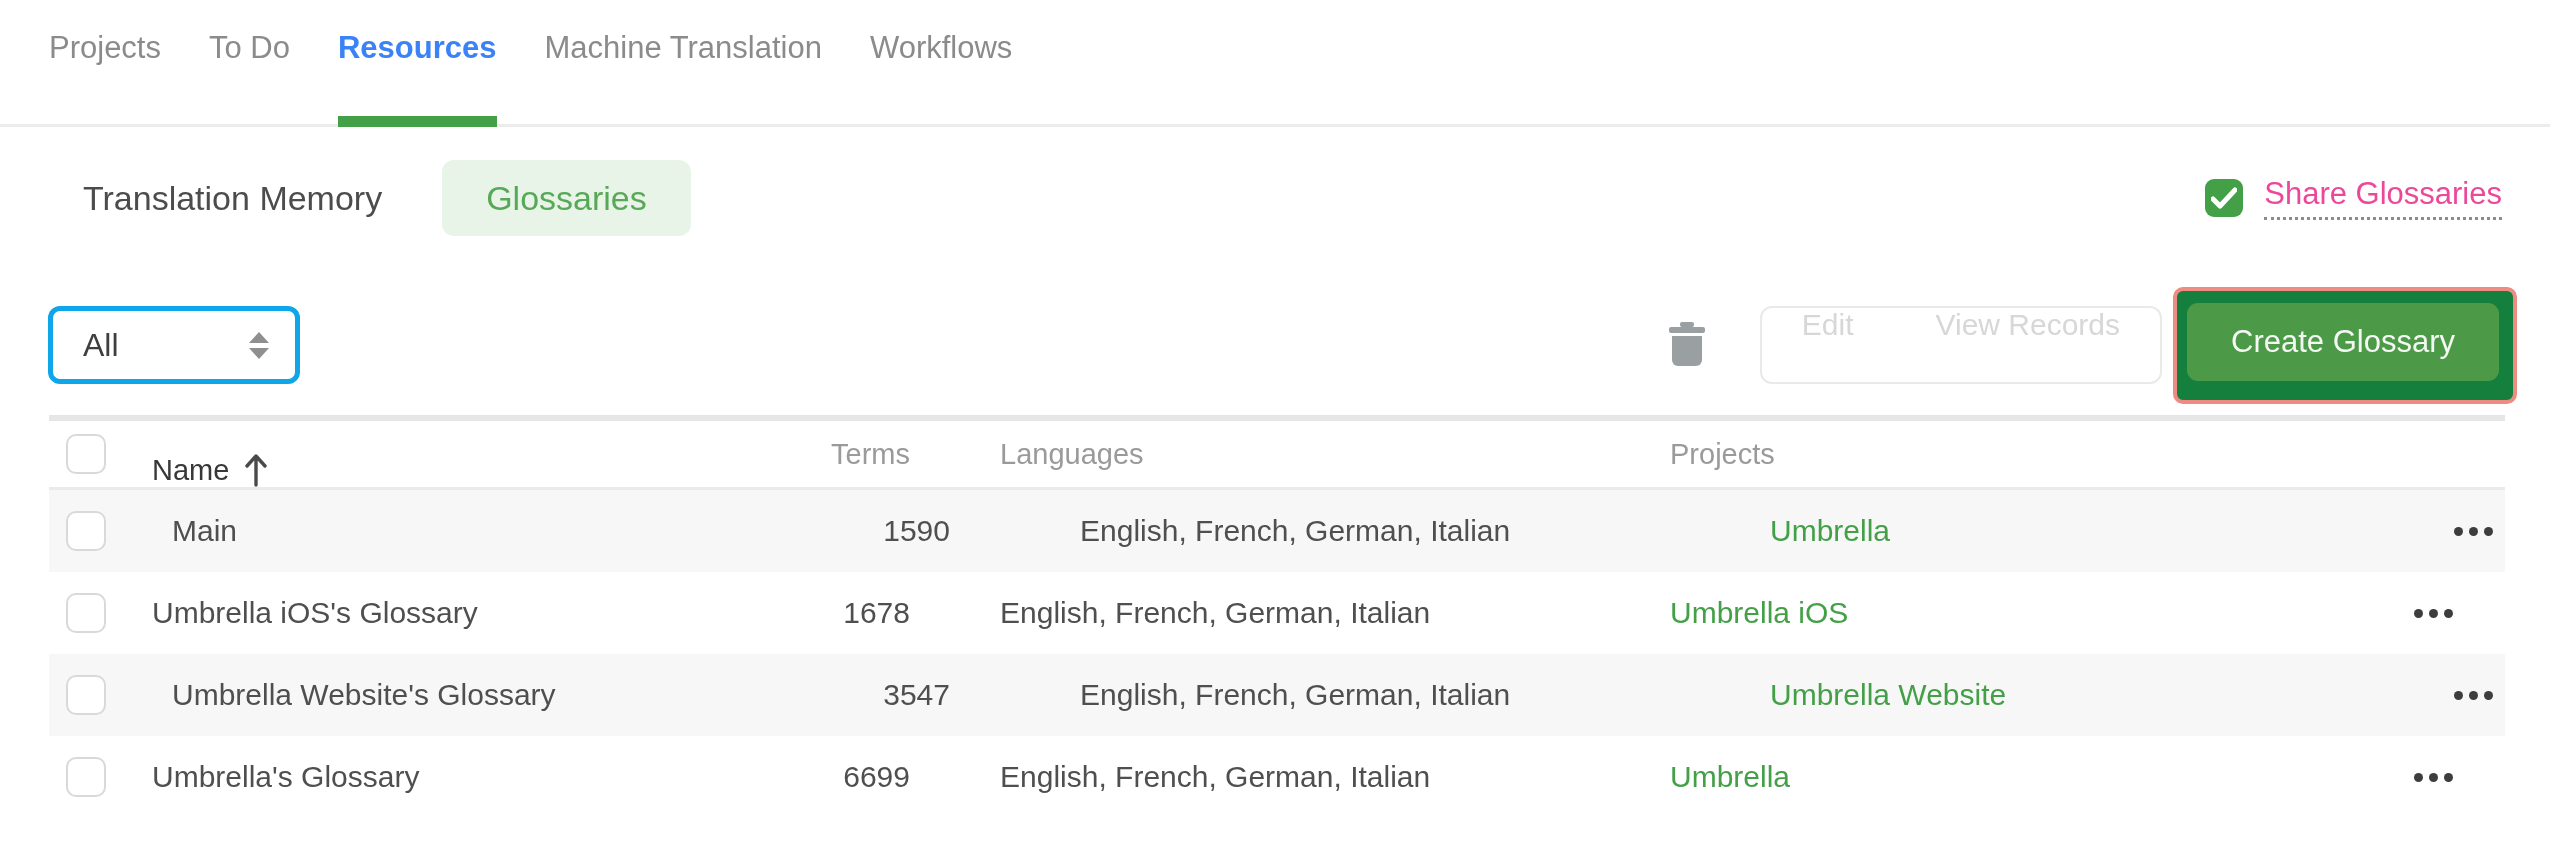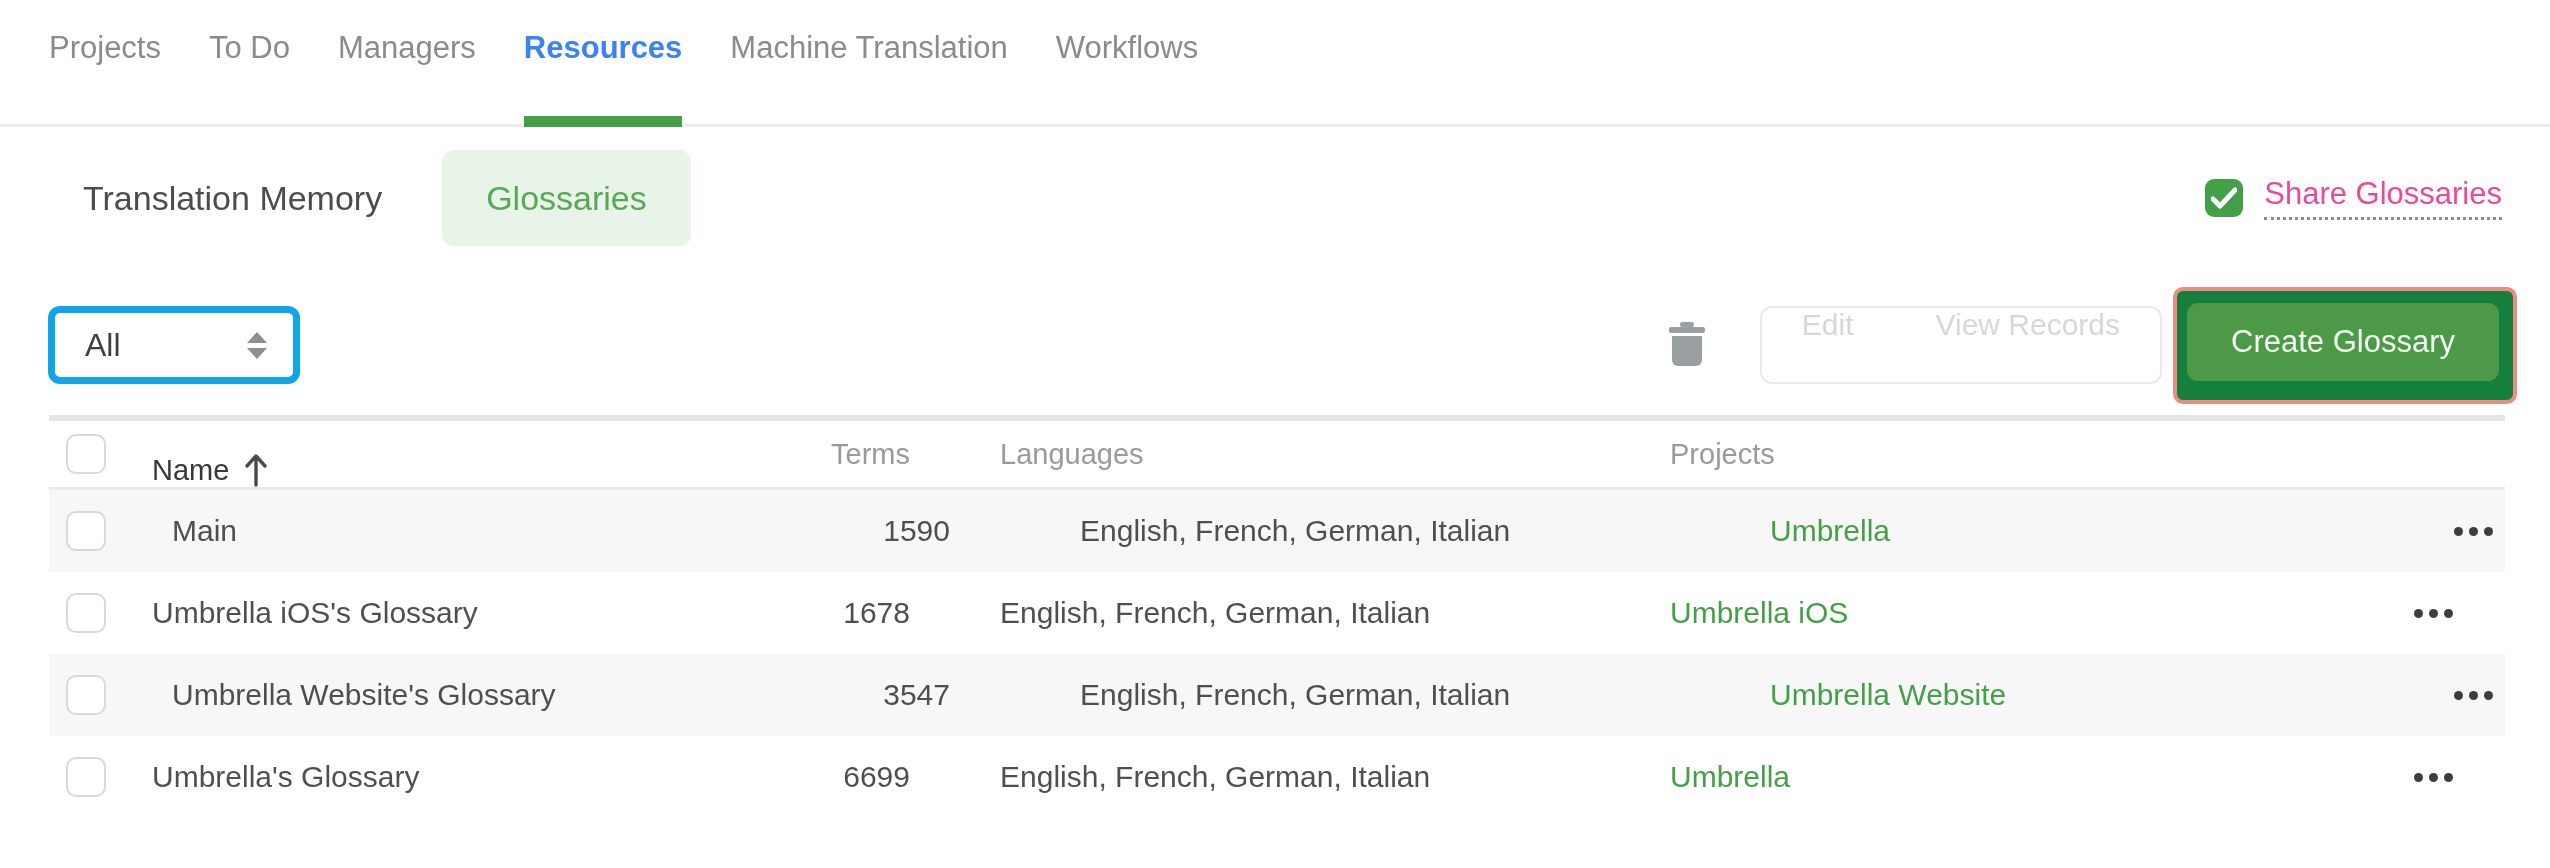--- a/index.html
+++ b/index.html
@@ -49,21 +49,21 @@
   }
   .subnav-tab {
     font-size: 34px;
     color: #4c4c4c;
     margin-left: 34px;
     cursor: pointer;
     white-space: nowrap;
   }
   .subnav-pill {
     margin-left: 60px;
-    height: 96px;
+    height: 76px;
     padding: 0 44px;
     border-radius: 12px;
     background: #e9f4e9;
     color: #57a957;
     font-size: 34px;
     display: flex;
     align-items: center;
     cursor: pointer;
     white-space: nowrap;
     text-align: center;
@@ -93,21 +93,21 @@
   
   .controls {
     margin-top: 69px;
     height: 80px;
     padding: 0 33px 0 48px;
     display: flex;
     align-items: center;
   }
   .filter-select {
     width: 252px; height: 78px;
-    border: 7px solid #0ea5e9;
+    border: 5px solid #0ea5e9;
     border-radius: 12px;
     background: #fff;
     display: flex;
     align-items: center;
     justify-content: space-between;
     padding: 0 26px 0 30px;
     font-size: 32px;
     color: #3f3f3f;
     cursor: pointer;
   }
@@ -223,21 +223,20 @@
   .cell-text { white-space: nowrap; overflow: hidden; }
 </style>
 </head>
 <body>
 
 <div class="page">
 
   <div class="nav">
     <div class="nav-tab">Projects</div>
     <div class="nav-tab">To Do</div>
-    <div class="nav-tab">Managers</div>
     <div class="nav-tab active">Resources</div>
     <div class="nav-tab">Machine Translation</div>
     <div class="nav-tab">Workflows</div>
   </div>
 
   <div class="subnav">
     <div class="subnav-tab">Translation Memory</div>
     <div class="subnav-pill">Glossaries</div>
     <div class="share-group">
       <span class="share-checkbox">

